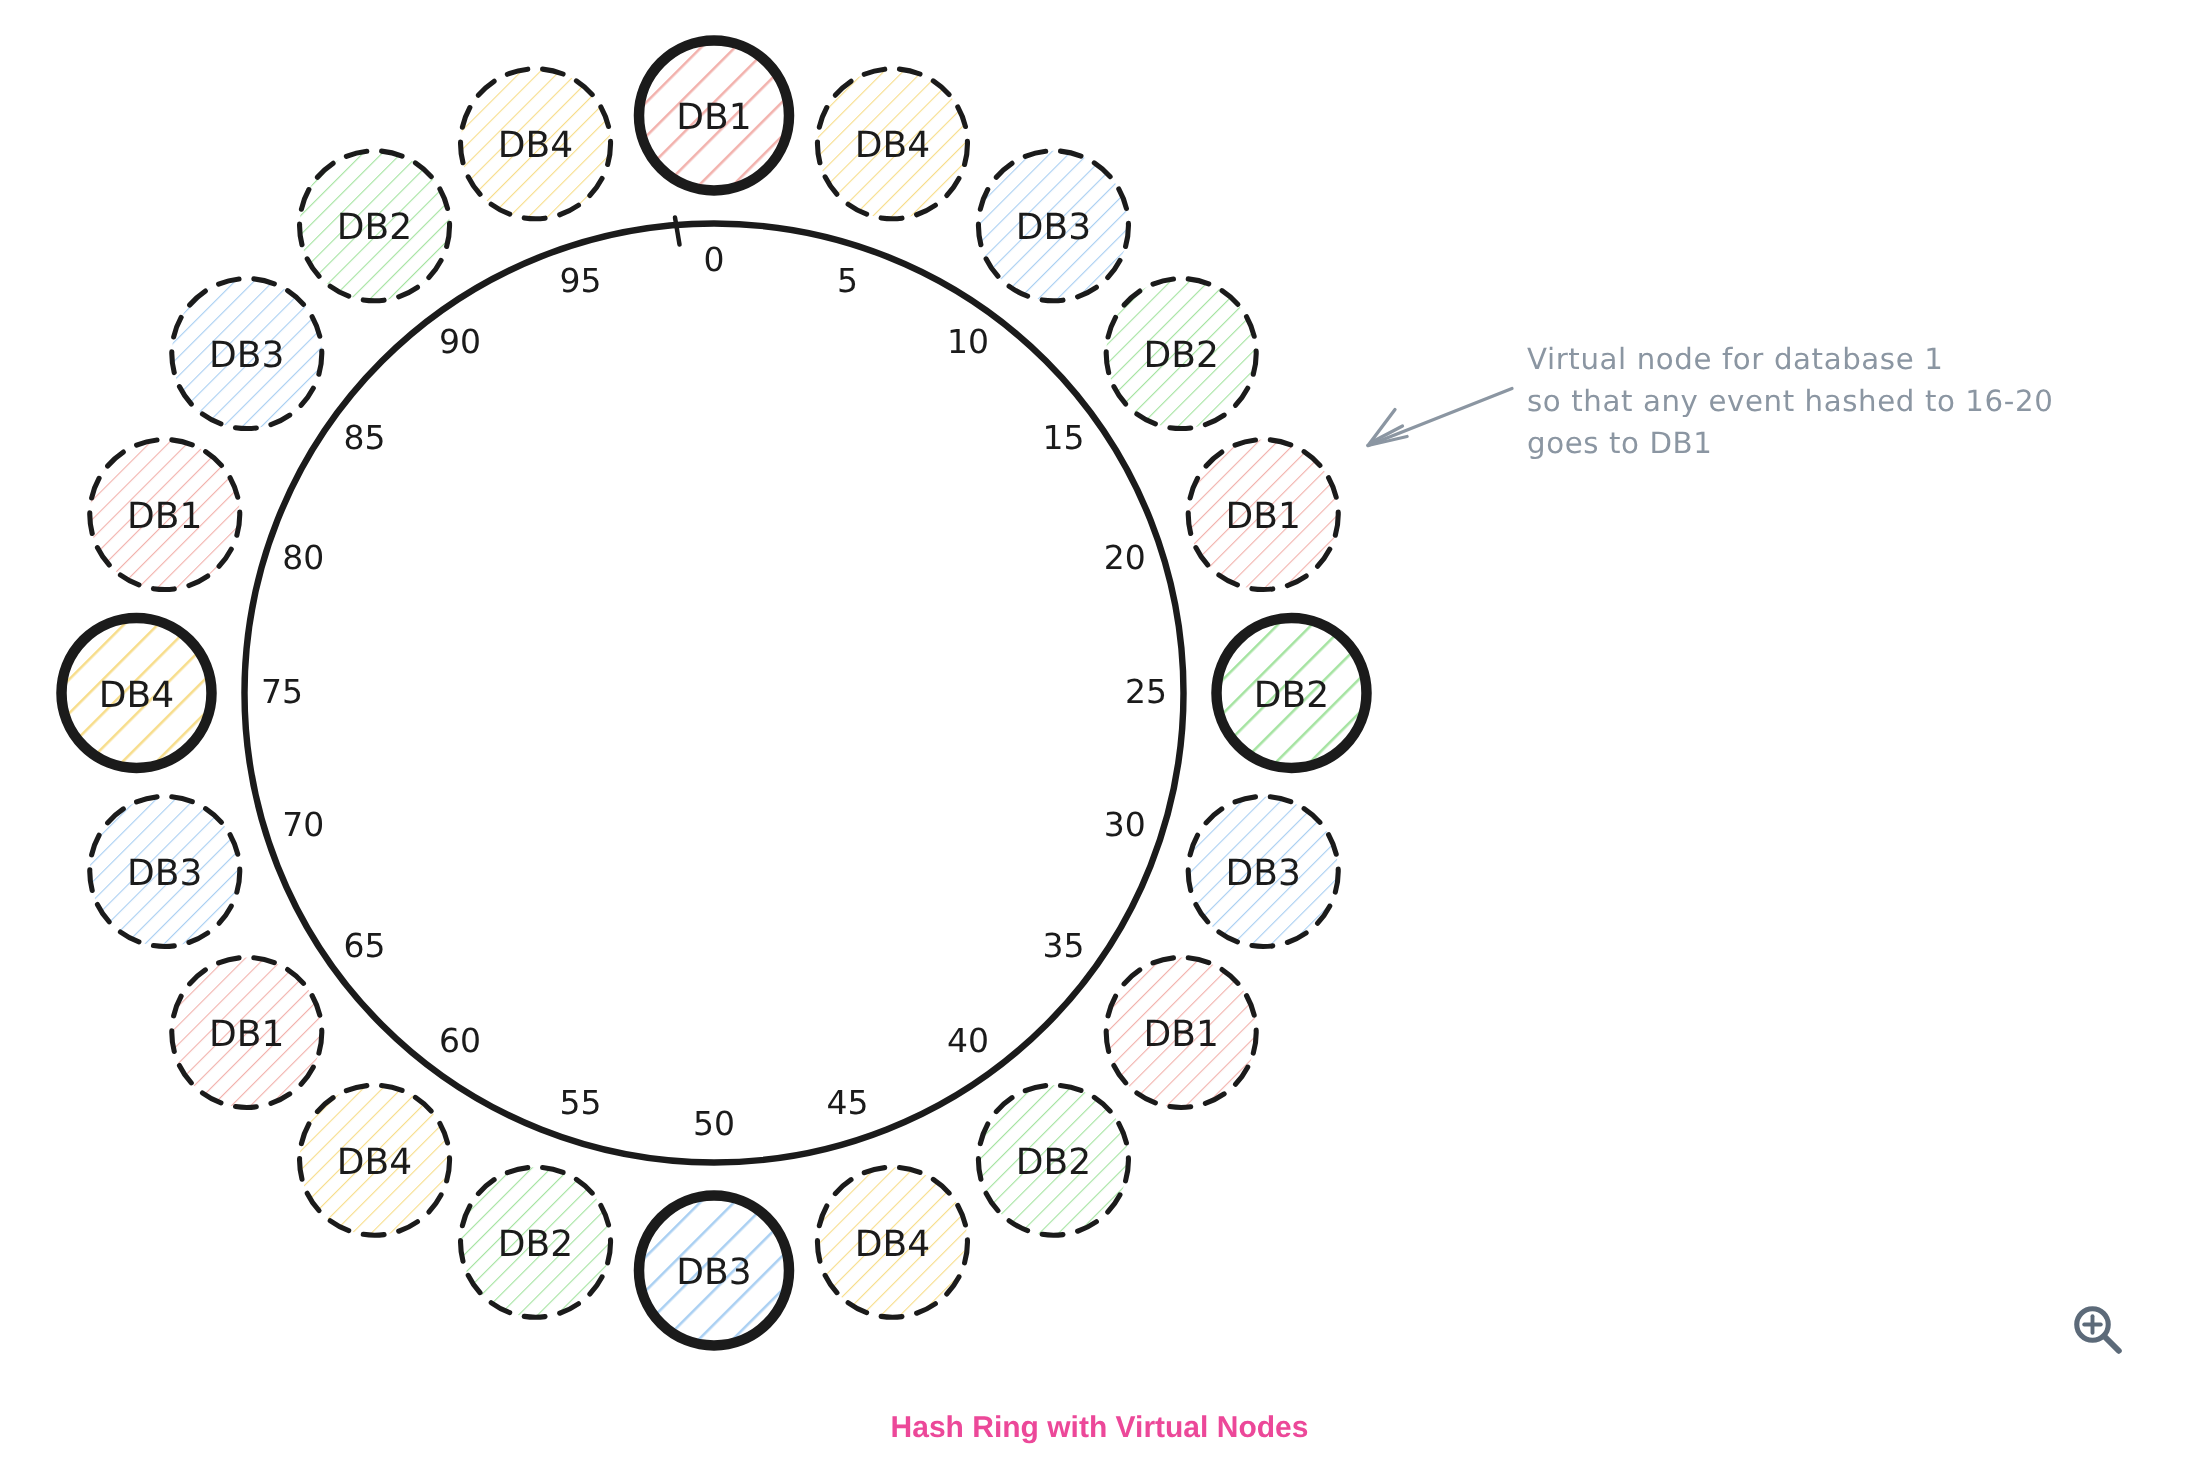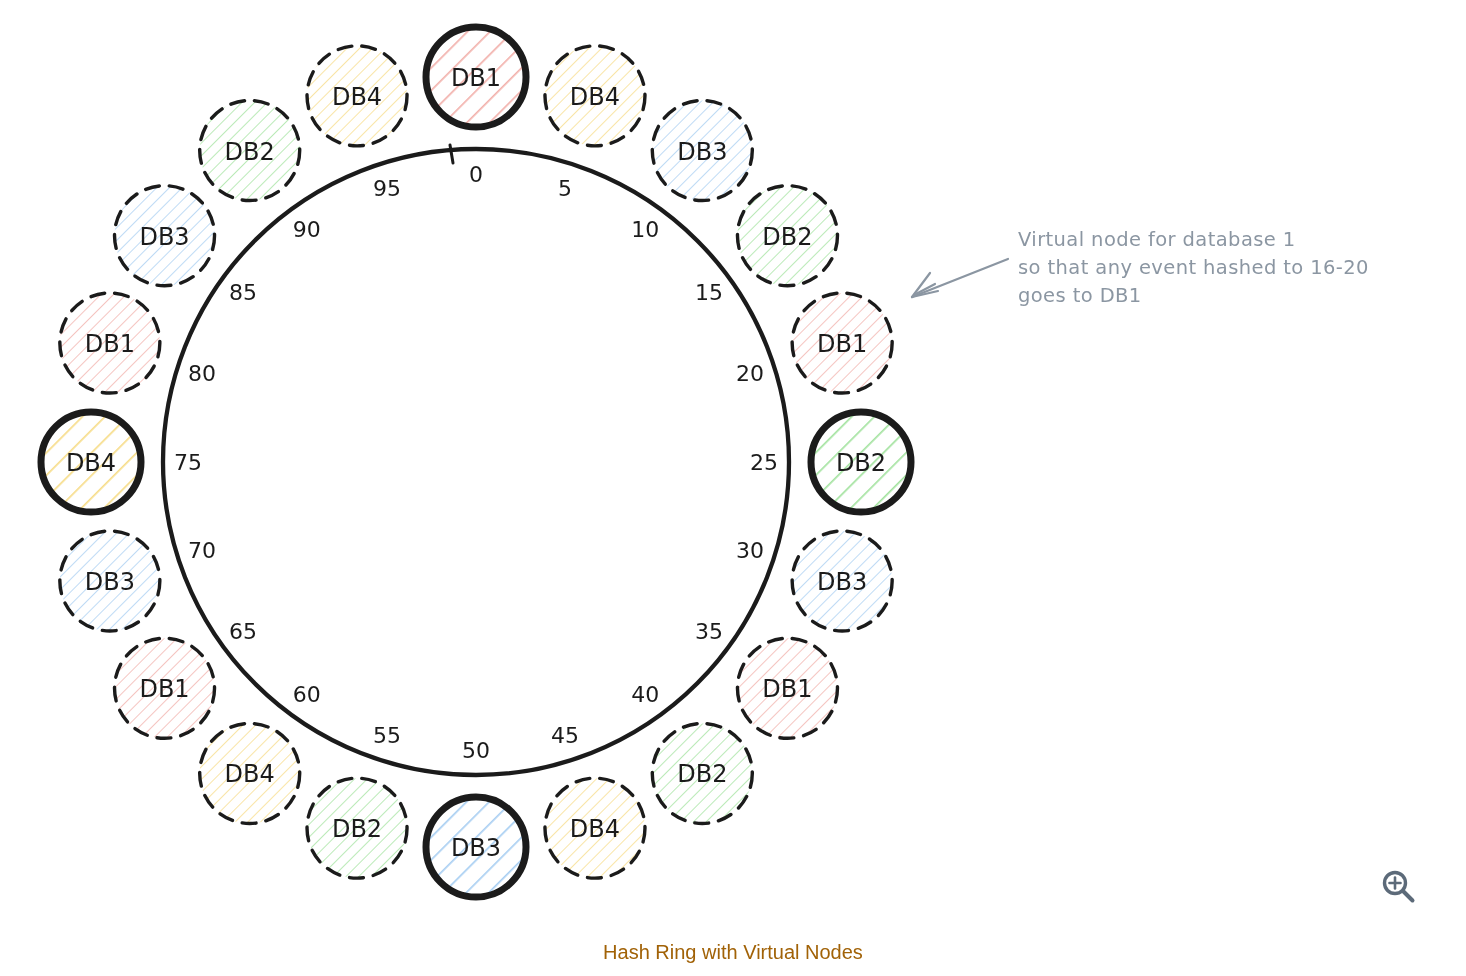--- a/index.html
+++ b/index.html
@@ -180,21 +180,21 @@
         <text x="1018" y="302" fill="#8b96a2" class="ann-line" text-anchor="start">goes to DB1</text>
       </g>
       <g fill="none" stroke="#8b96a2" stroke-width="2.2" stroke-linecap="round">
         <line x1="1008" y1="259" x2="912" y2="297"></line>
         <line x1="912" y1="297" x2="938" y2="291"></line>
         <line x1="912" y1="297" x2="930" y2="273"></line>
         <line x1="914" y1="295" x2="935" y2="284"></line>
       </g>
     </svg>
 
-  <div class="caption" style="color: #a16207;">Hash Ring with Virtual Nodes</div>
+  <div class="caption" style="color: #ec4899; font-weight: bold;">Hash Ring with Virtual Nodes</div>
 
   <button class="zoom-btn" title="">
     <svg width="48" height="48" viewBox="0 0 48 48">
       <g id="zoom-icon-g" fill="none" stroke-linecap="round" stroke="#5c6a79">
         <circle cx="21" cy="21" r="10.5" stroke-width="3.4"></circle>
         <line x1="29" y1="29" x2="38.5" y2="38.5" stroke-width="4"></line>
         <line x1="15.5" y1="21" x2="26.5" y2="21" stroke-width="2.6"></line>
         <line x1="21" y1="15.5" x2="21" y2="26.5" stroke-width="2.6"></line>
       </g>
     </svg>

